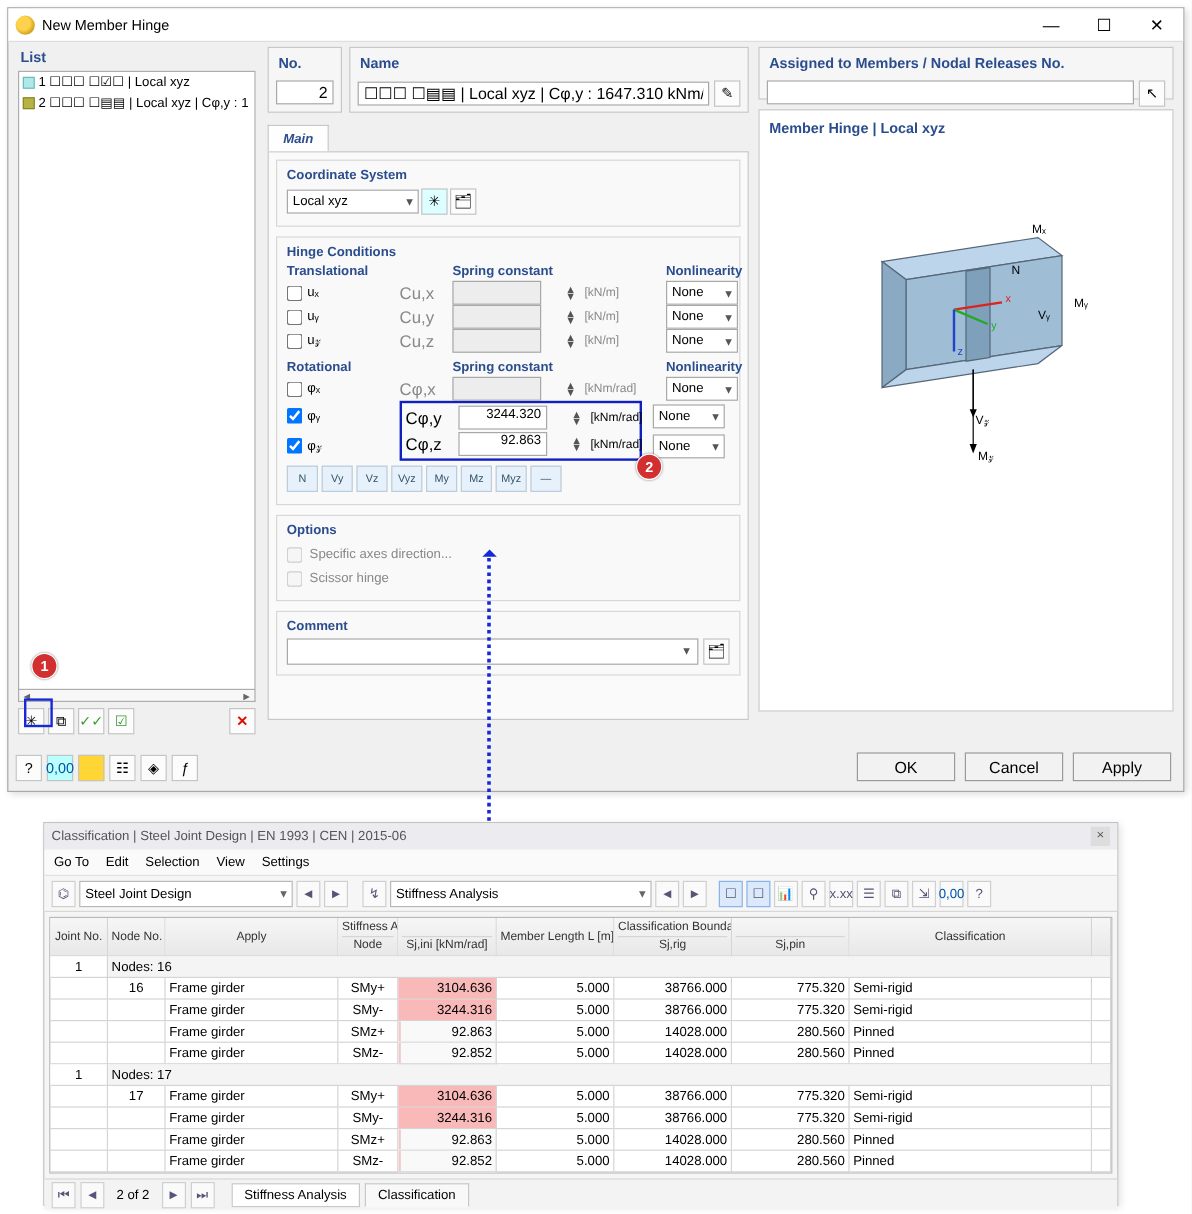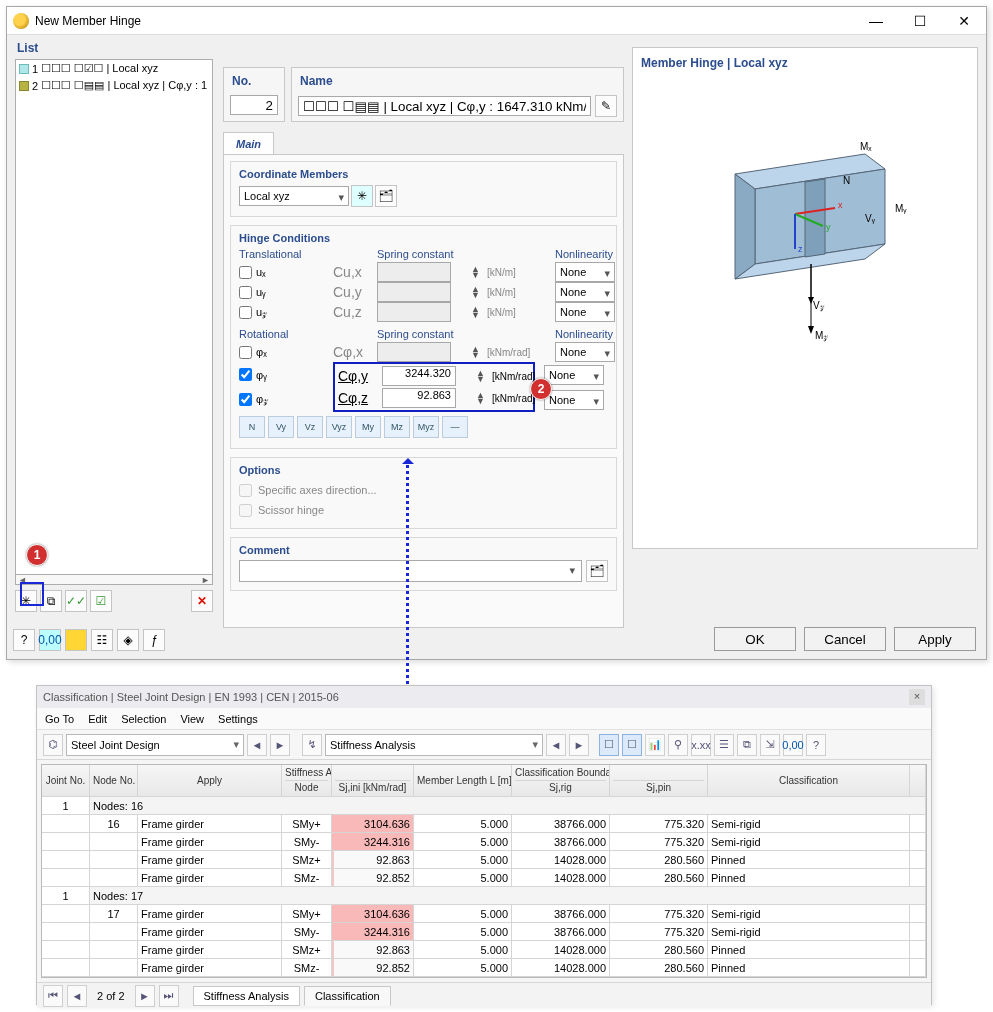--- a/index.html
+++ b/index.html
@@ -26,46 +26,46 @@
   .sq.c2 { background: #b6b243; border-color: #8a872f; }
   .list-scroll { height: 10px; border: 1px solid #adadad; border-top: none; display: flex; align-items: center; justify-content: space-between; padding: 0 2px; background: #f7f7f7; }
   .list-scroll span { font-size: 9px; color: #666; }
   .list-tools { display: flex; gap: 3px; margin-top: 5px; align-items: center; }
   .ibtn { width: 22px; height: 22px; border: 1px solid #c4c4c4; background: #fcfcfc; display: inline-flex; align-items: center; justify-content: center; font-size: 12px; }
   .ibtn.accent { background: #dff; }
   .list-tools .spacer { flex: 1; }
   .red-x { color: #d10; font-weight: bold; }
 
   
-  .center { position: absolute; left: 210px; top: 2px; right: 356px; bottom: 0; margin-top: 28px; }
+  .center { position: absolute; left: 210px; top: 2px; right: 356px; bottom: 0; }
   .hdr-row { display: flex; gap: 6px; margin-bottom: 6px; }
   .hdr-box { border: 1px solid #c8c8c8; background: #f6f6f6; padding: 4px 6px; }
   .hdr-no { width: 62px; }
   .hdr-no .panel-label, .hdr-name .panel-label { margin-bottom: 3px; }
   .hdr-no input { width: 48px; height: 20px; text-align: right; border: 1px solid #a8a8a8; background: #fff; padding-right: 4px; }
   .hdr-name { flex: 1; }
   .hdr-name .inner { display: flex; gap: 4px; align-items: center; }
   .hdr-name input { flex: 1; height: 20px; border: 1px solid #a8a8a8; background: #fff; padding: 0 4px; }
 
   .tabstrip { height: 26px; display: flex; align-items: end; gap: 2px; font-style: italic; }
   .tab { padding: 5px 12px 4px; background: #fefefe; border: 1px solid #c8c8c8; border-bottom: none; font-weight: 600; color: #2b4d8e; }
   .tabsheet { border: 1px solid #c8c8c8; background: #fafafa; height: 474px; padding: 6px 6px 6px; display: flex; flex-direction: column; gap: 8px; }
 
   .group { border: 1px solid #d8d8d8; background: #f9f9f9; padding: 6px 8px 8px; }
   .grp-title { color: #2b4d8e; font-weight: 600; margin-bottom: 4px; }
   .row { display: flex; align-items: center; height: 24px; }
   .sel { height: 20px; width: 110px; border: 1px solid #a8a8a8; background: #fff; padding: 0 18px 0 4px; line-height: 18px; position: relative; }
   .sel::after { content: "▾"; position: absolute; right: 4px; top: 1px; color: #555; }
 
   .hinge-grid { display: grid; grid-template-columns: 90px 40px 90px 12px 60px 1fr 64px; gap: 0 4px; align-items: center; }
-  .hdr-cell { color: #2b4d8e; font-weight: 400; padding-bottom: 2px; }
+  .hdr-cell { color: #2b4d8e; font-weight: 700; padding-bottom: 2px; }
   .chk { display: inline-flex; align-items: center; gap: 4px; }
   .chk input { width: 13px; height: 13px; }
   .sc-label { color: #888; font-size: 14px; }
-  .sc-label.active { color: #000; text-decoration: underline; }
+  .sc-label.active { color: #000; }
   .nbox { width: 74px; height: 20px; border: 1px solid #a8a8a8; background: #ededed; text-align: right; padding-right: 4px; position: relative; }
   .nbox.on { background: #fff; }
   .spin { font-size: 9px; color: #555; line-height: 6px; }
   .unit { color: #888; font-size: 10px; }
   .unit.on { color: #000; }
   .hl-box { border: 2px solid #1020c0; padding: 2px 3px; }
 
   .icon-row { display: flex; gap: 3px; margin-top: 4px; }
   .tinybtn { width: 26px; height: 22px; border: 1px solid #bcd; background: #e6f1fb; display: inline-flex; align-items: center; justify-content: center; font-size: 9px; color: #356; }
 
@@ -184,21 +184,21 @@
               <span class="ibtn">✎</span>
             </div>
           </div>
         </div>
 
         <div class="tabstrip">
             <div class="tab">Main</div>
           </div>
         <div class="tabsheet">
           <div class="group">
-            <div class="grp-title">Coordinate Members</div>
+            <div class="grp-title">Coordinate System</div>
             <div class="row" style="gap:2px">
               <div class="sel">Local xyz</div>
               <span class="ibtn accent">✳</span>
               <span class="ibtn">🗂</span>
             </div>
           </div>
 
           <div class="group" style="padding-bottom:10px">
             <div class="grp-title">Hinge Conditions</div>
             <div class="hinge-grid">
@@ -313,20 +313,27 @@
             <div class="grp-title">Comment</div>
             <div class="comment-row">
               <div class="combo"></div>
               <span class="ibtn">🗂</span>
             </div>
           </div>
         </div>
       </div>
 
       <div class="rightcol">
+        <div class="assign-box">
+          <div class="panel-label">Assigned to Members / Nodal Releases No.</div>
+          <div class="inner">
+            <input style="">
+            <span class="ibtn">↖</span>
+          </div>
+        </div>
         <div class="preview">
           <div class="panel-label">Member Hinge | Local xyz</div>
           <svg width="220" height="230" viewBox="0 0 220 230">
 
             <polygon points="40,60 170,40 190,55 60,75" fill="#bcd5ea" stroke="#567"></polygon>
             <polygon points="60,75 190,55 190,130 60,150" fill="#9fbdd5" stroke="#567"></polygon>
             <polygon points="60,150 190,130 170,145 40,165" fill="#bcd5ea" stroke="#567"></polygon>
             <polygon points="40,60 60,75 60,150 40,165" fill="#8aa9c2" stroke="#567"></polygon>
 
             <polygon points="110,68 130,65 130,140 110,143" fill="#7ea0bb" stroke="#567"></polygon>

